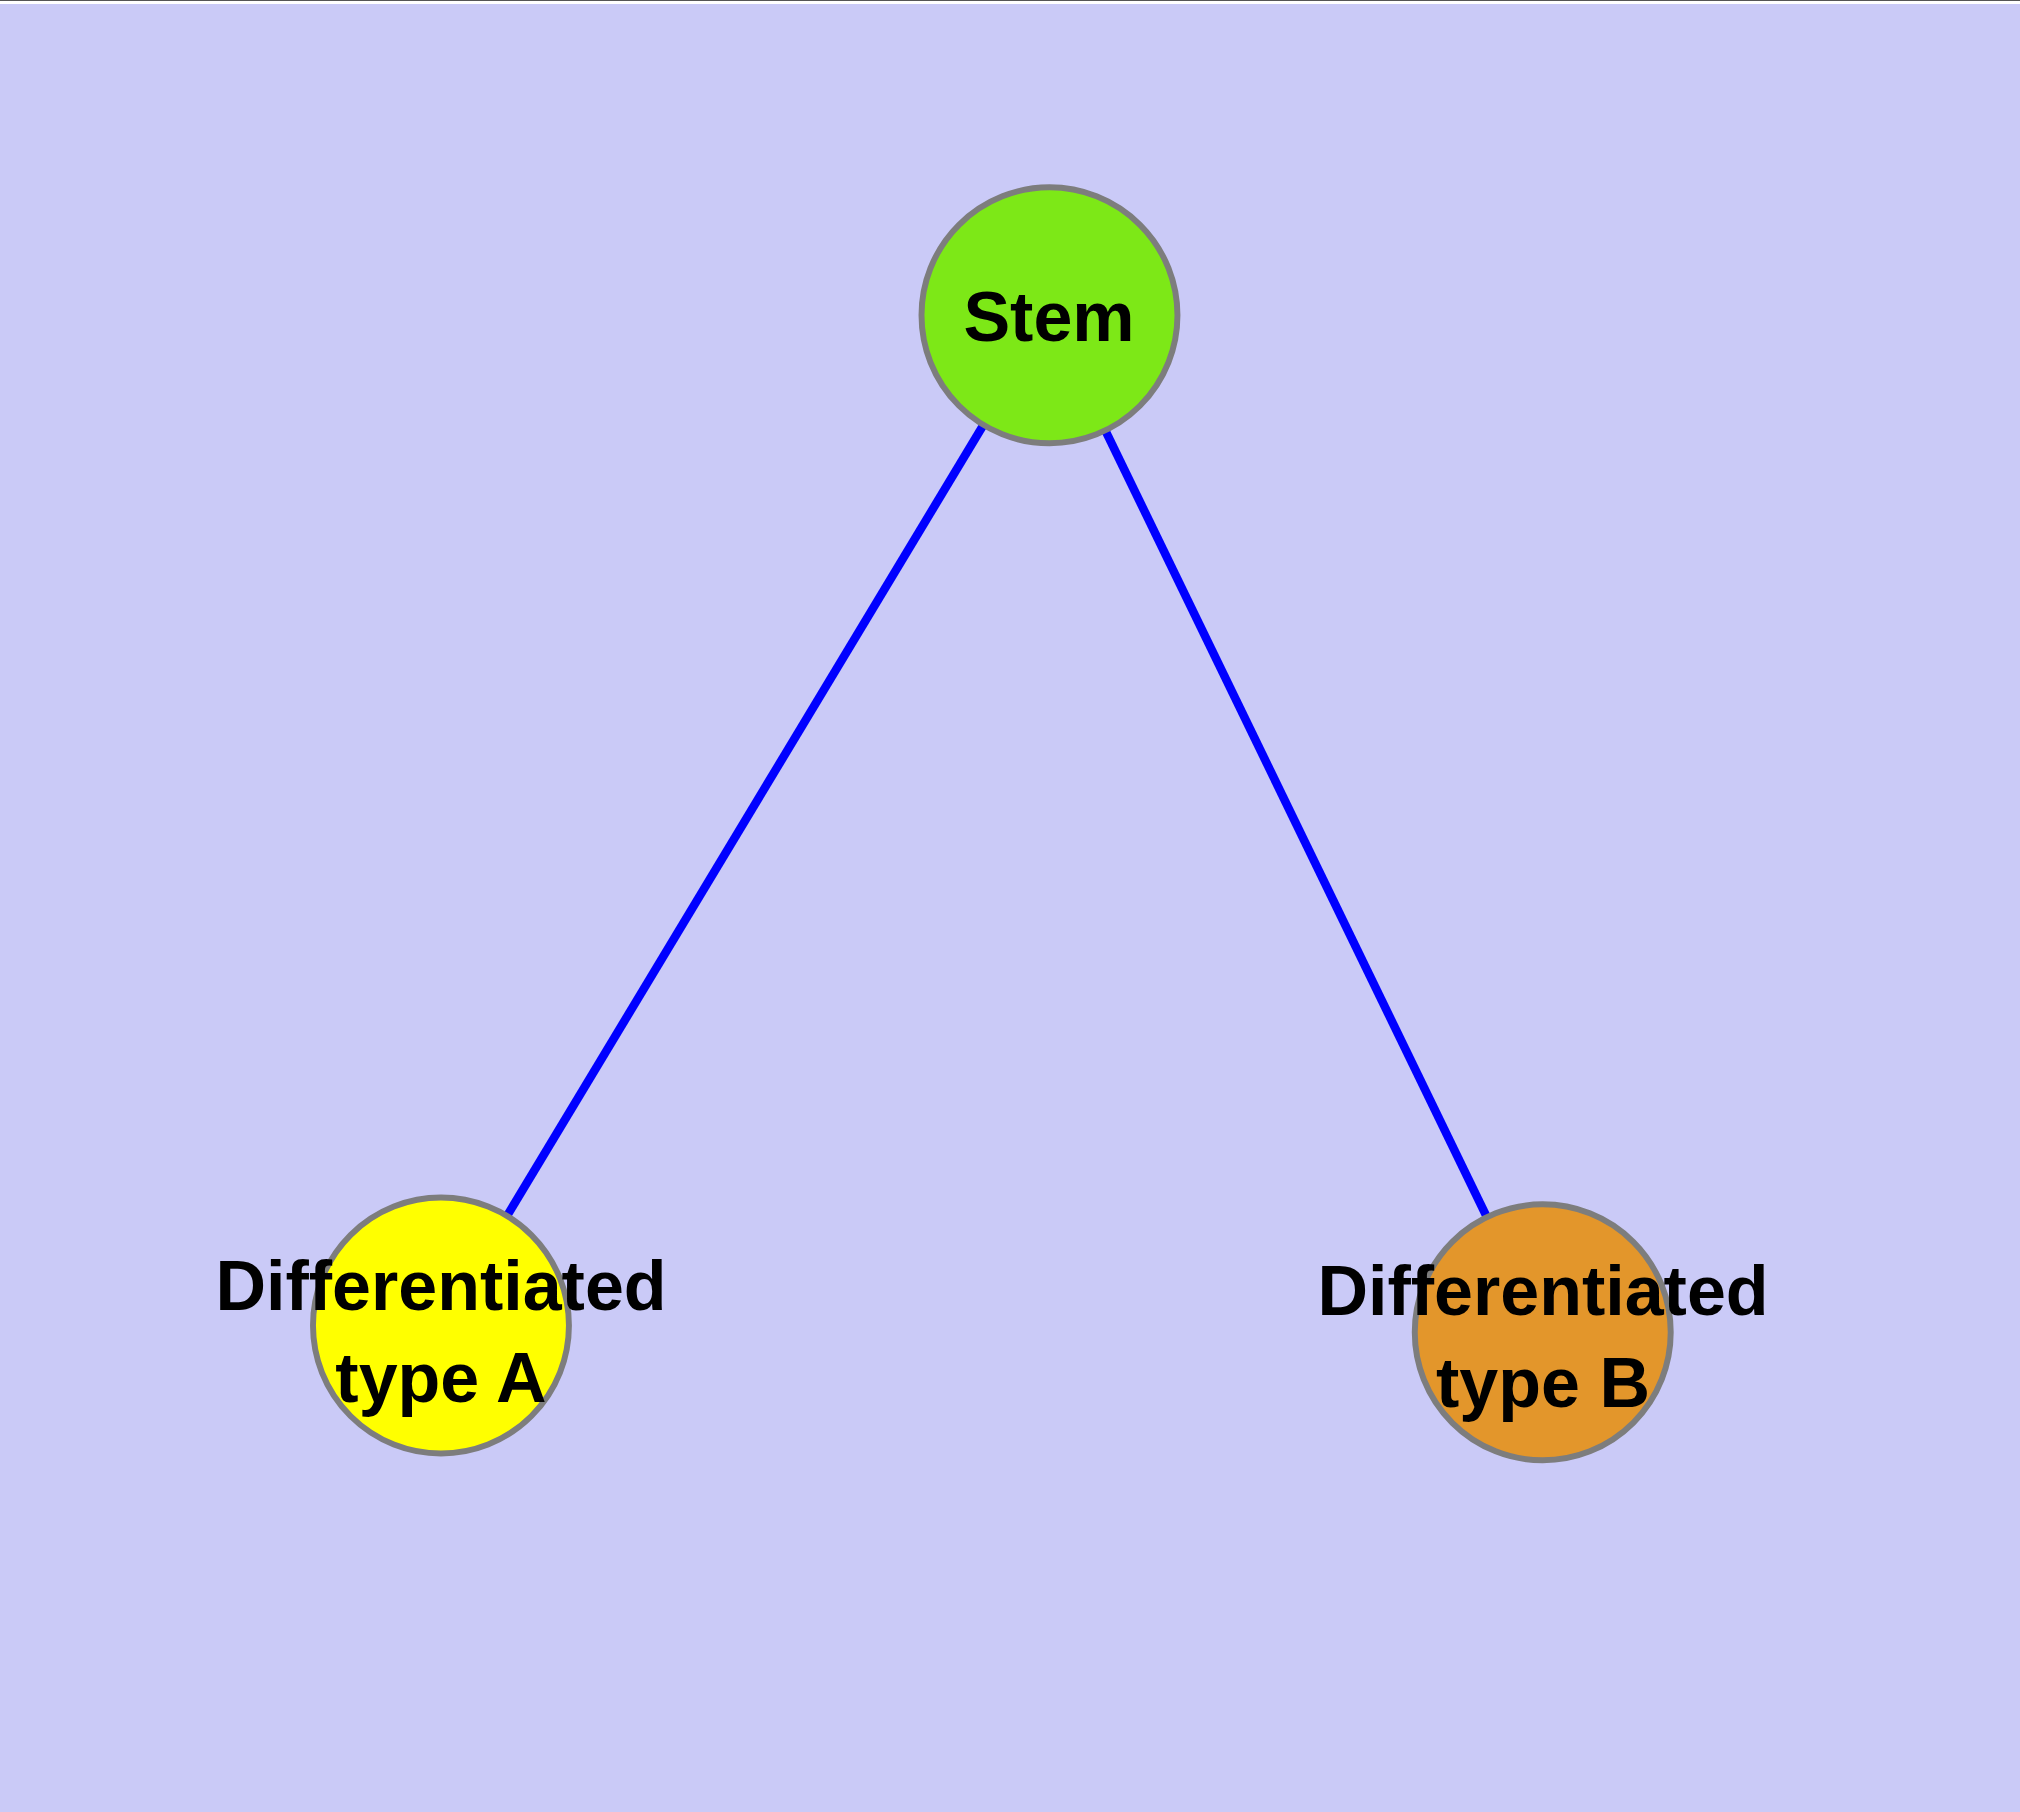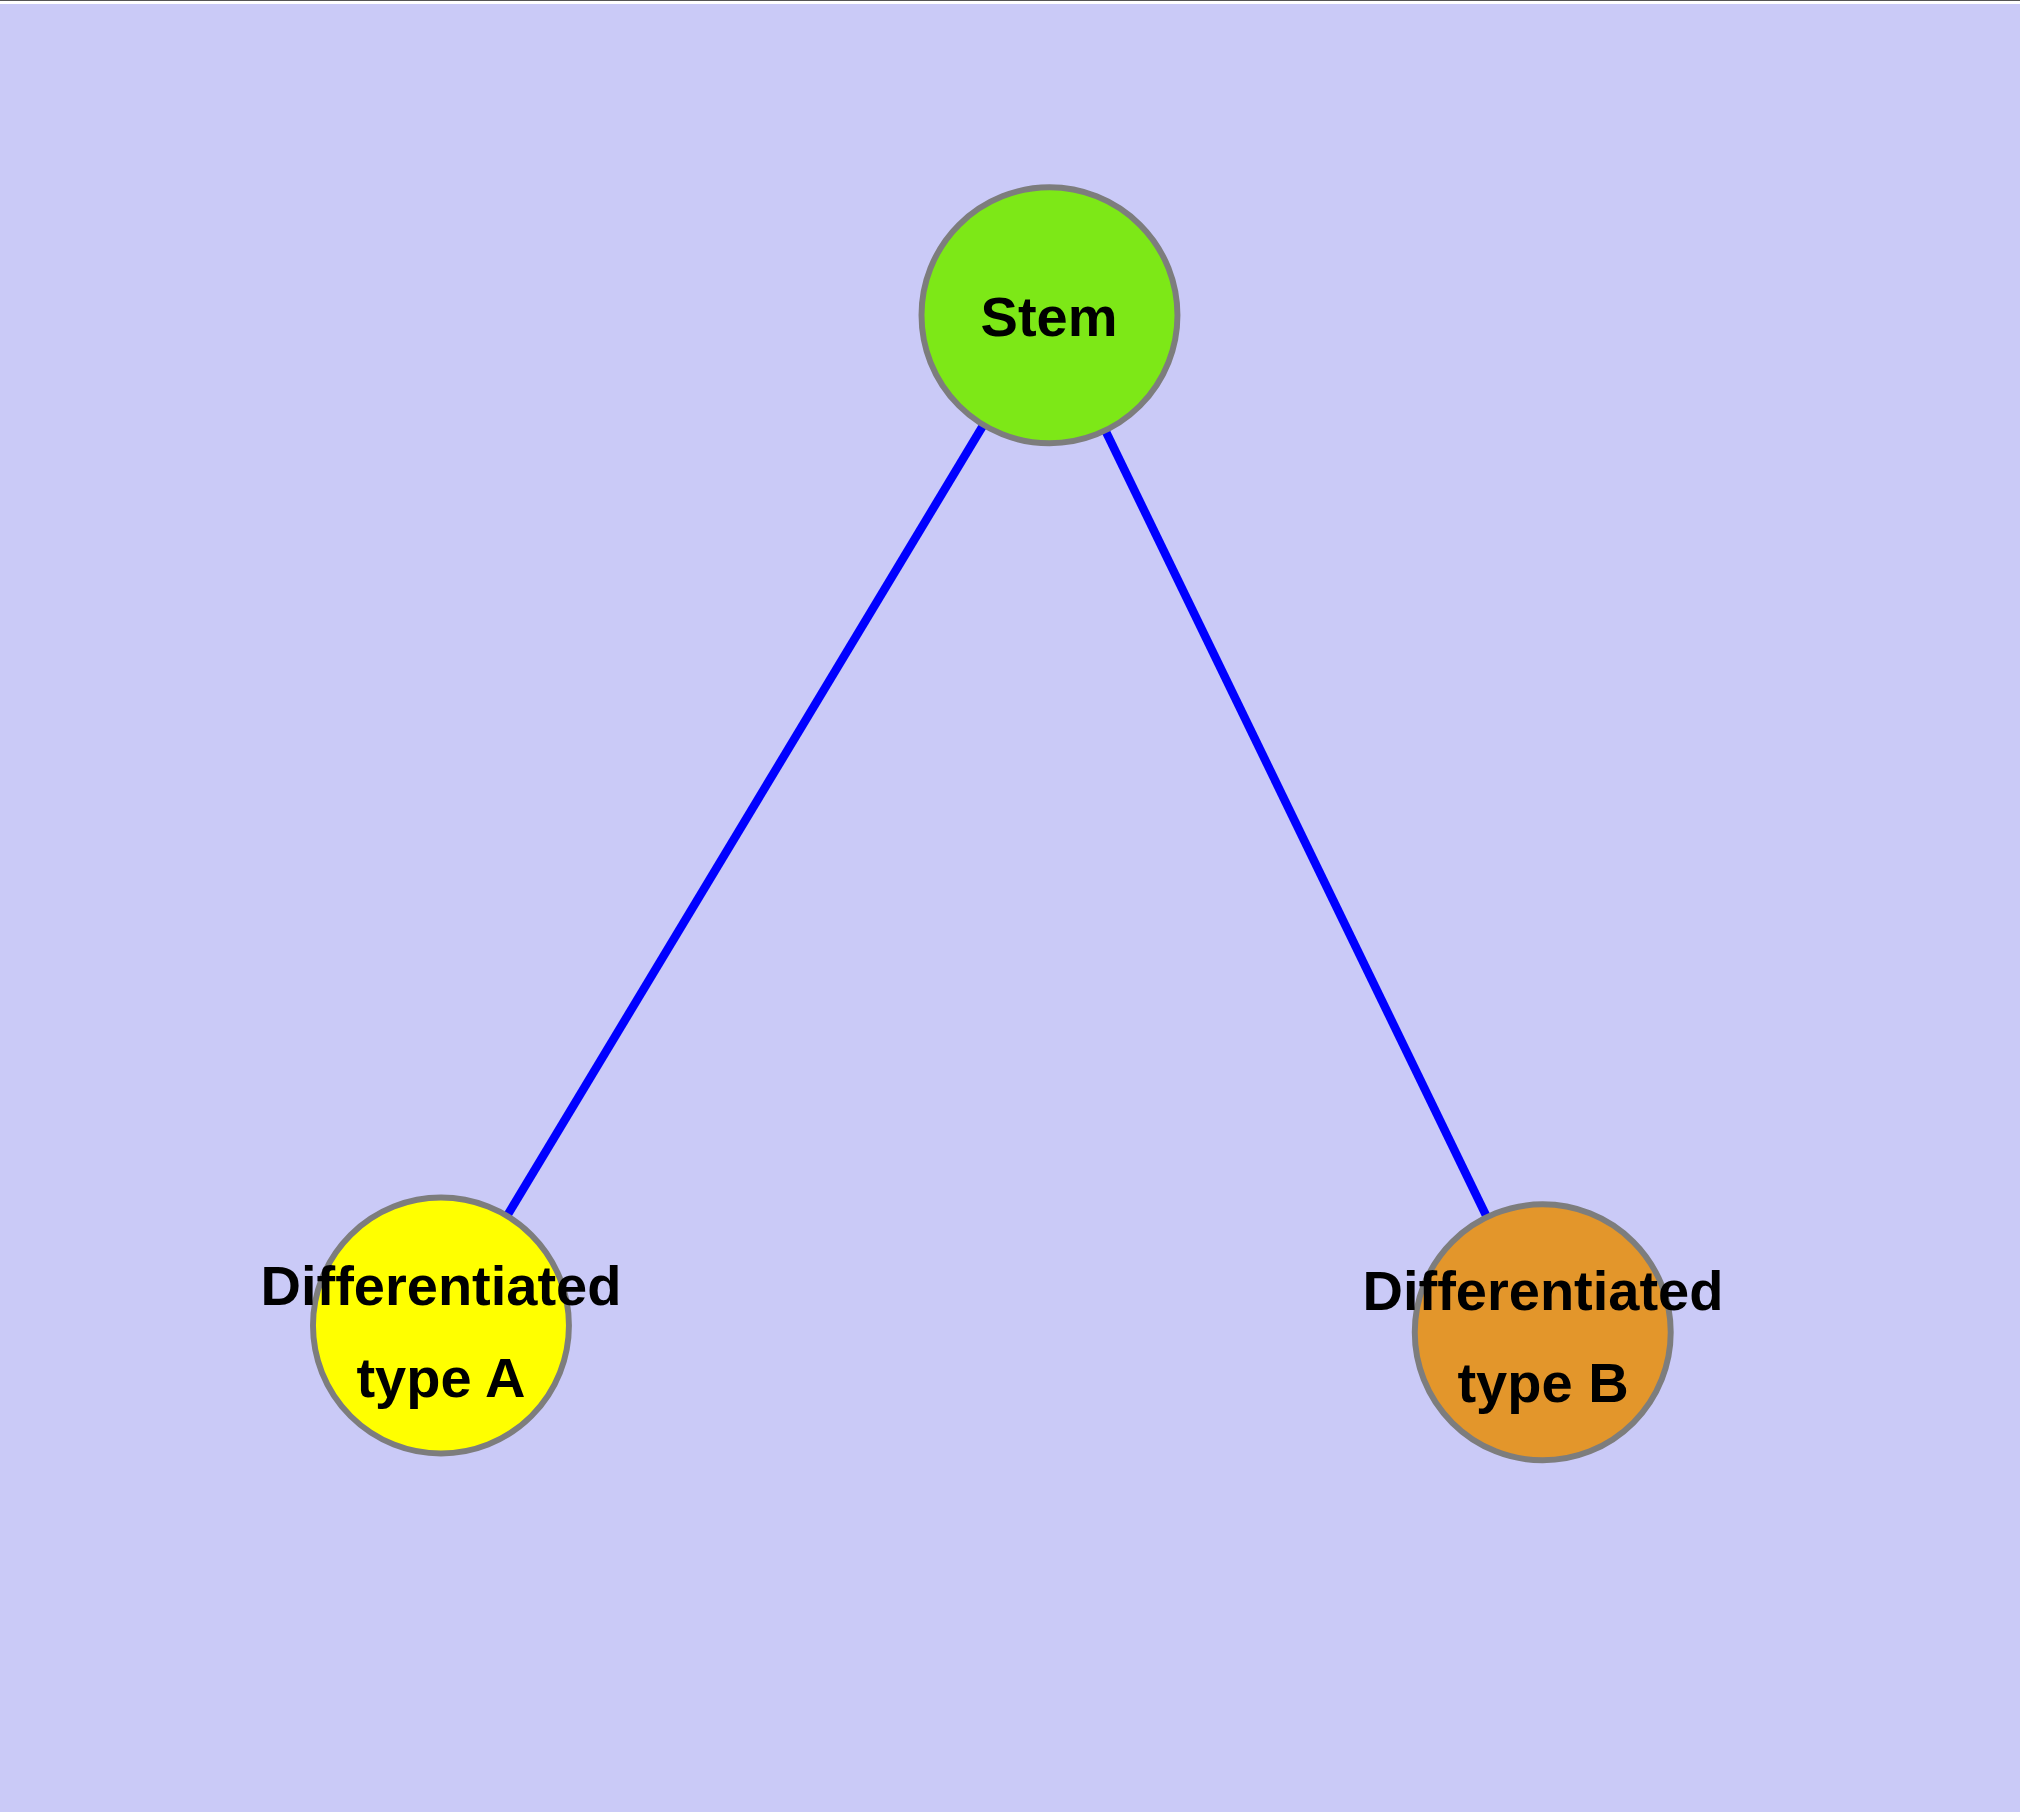--- a/index.html
+++ b/index.html
@@ -22,21 +22,21 @@
     background: #FFFFFF;
     border-top: 1.7px solid #555555;
   }
   .graph-canvas {
     position: absolute;
     top: 0; left: 0;
   }
   .node-label {
     position: absolute;
     transform: translate(-50%, -50%);
-    font-size: 56px;
+    font-size: 70px;
     line-height: 92px;
     font-weight: bold;
     color: #000000;
     text-align: center;
     white-space: pre-line;
   }
 </style>
 </head>
 <body>
 

